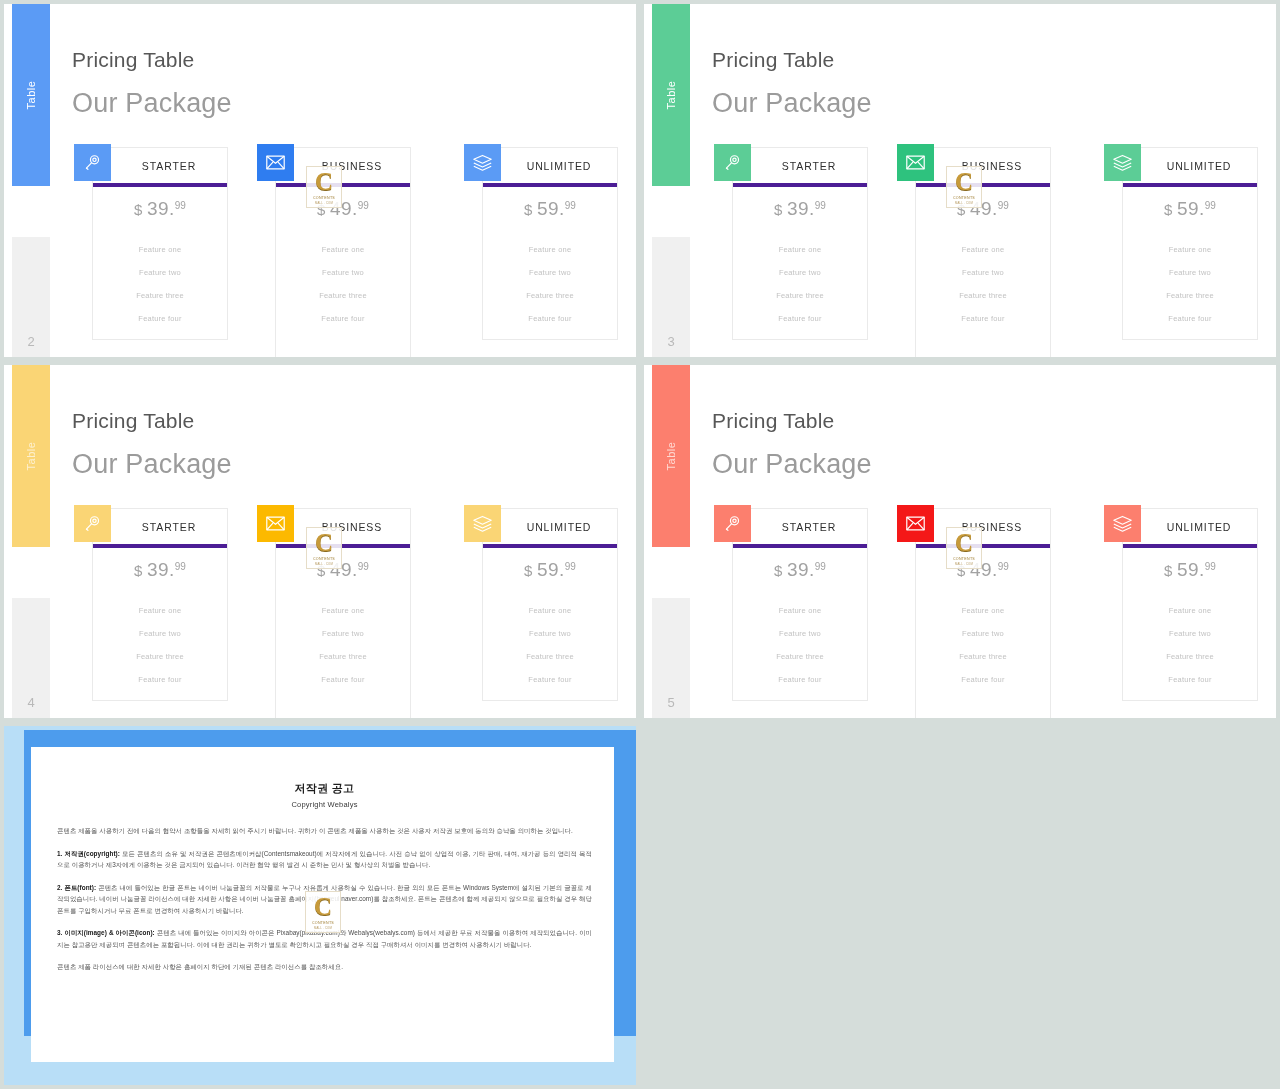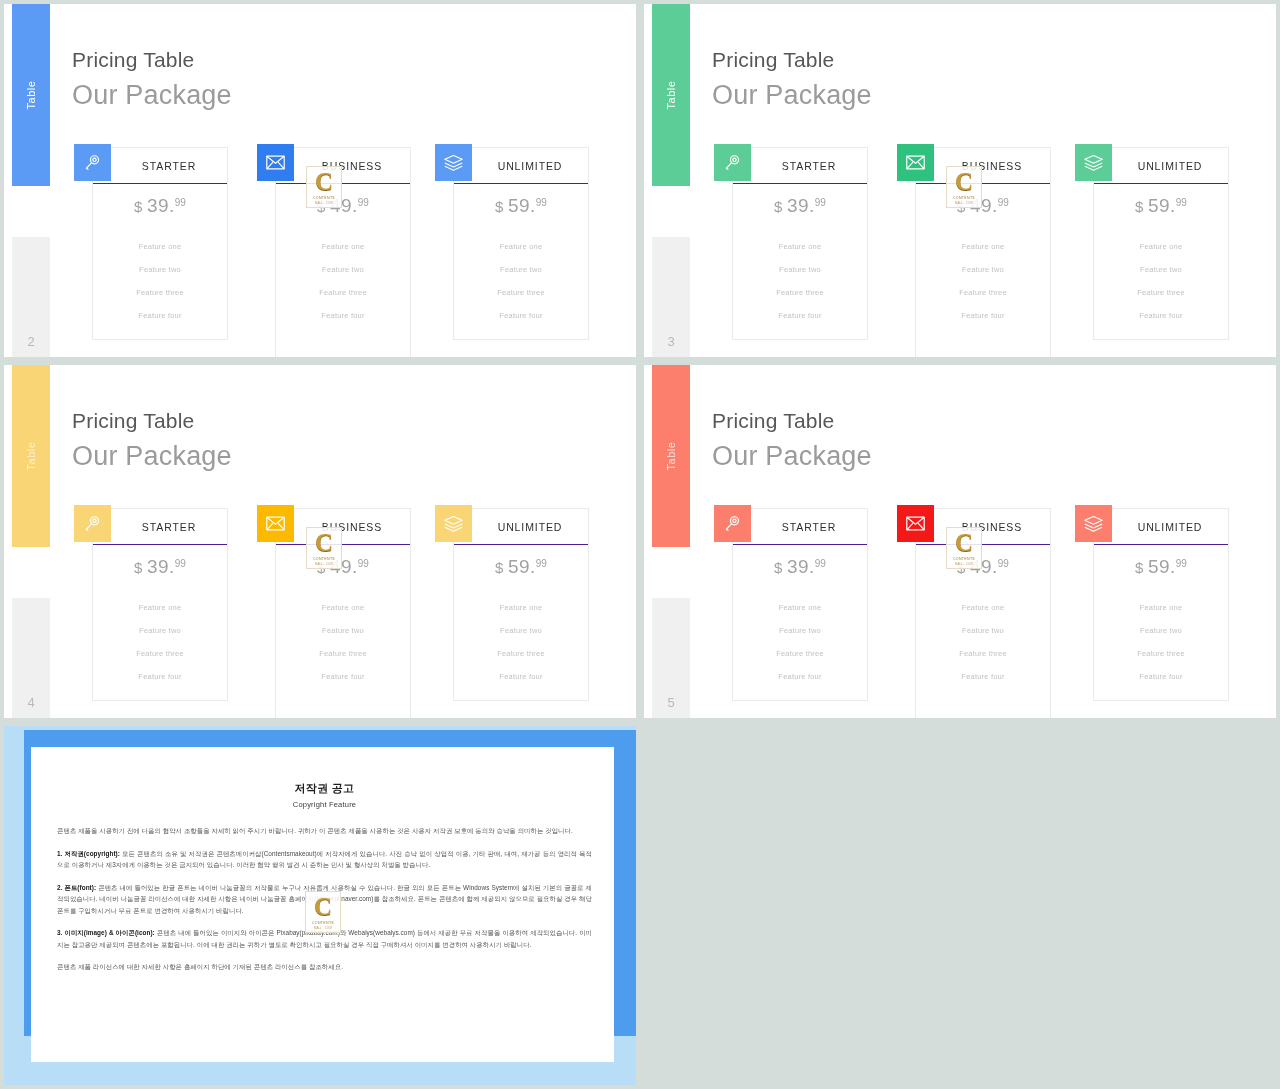--- a/index.html
+++ b/index.html
@@ -49,41 +49,41 @@
     position:absolute;left:0;bottom:8px;width:38px;text-align:center;
     font-size:13px;color:#b9b9b9;
   }
 
   
   .kicker{
     position:absolute;left:68px;top:44px;
     font-size:21px;color:#575757;font-weight:400;letter-spacing:.2px;
   }
   .headline{
-    position:absolute;left:68px;top:76px;
+    position:absolute;left:68px;top:84px;
     font-size:27px;color:#9b9b9b;font-weight:400;letter-spacing:.2px;
   }
 
   
   .cards{
     position:absolute;left:68px;top:143px;width:545px;height:196px;
   }
   .card{
     position:absolute;top:0;width:136px;height:193px;
     background:#ffffff;
     border:1px solid #eaeaea;
     box-sizing:border-box;
   }
   .card.c0{left:20px;}
   .card.c1{left:203px;}
-  .card.c2{left:381px;}
+  .card.c2{left:410px;}
   .card.c1{height:239px;}
 
   .card-head{
-    position:relative;height:35px;border-bottom:1px solid #4c1d95;
+    position:relative;height:35px;border-bottom:4px solid #4c1d95;
     display:flex;align-items:center;
   }
   .card-icon{
     position:absolute;left:-19px;top:-4px;
     width:37px;height:37px;
     display:flex;align-items:center;justify-content:center;
   }
   .card-icon svg{display:block;}
   .card-title{
     margin-left:30px;
@@ -480,21 +480,21 @@
           <div class="wm-t1">CONTENTS</div>
           <div class="wm-t2">MALL . COM</div>
         </div>
       </div>
     </div>
     <div class="copyslide">
       <div class="blueframe"></div>
     </div>
     <div class="copypaper">
       <div class="cp-title">저작권 공고</div>
-      <div class="cp-sub">Copyright Feature</div>
+      <div class="cp-sub">Copyright Webalys</div>
       <div class="cp-p first">콘텐츠 제품을 사용하기 전에 다음의 협약서 조항들을 자세히 읽어 주시기 바랍니다. 귀하가 이 콘텐츠 제품을 사용하는 것은 사용자 저작권 보호에 동의와 승낙을 의미하는 것입니다.</div>
       <div class="cp-p"><b>1. 저작권(copyright):</b> <span>모든 콘텐츠의 소유 및 저작권은 콘텐츠메이커샵(Contentsmakeout)에 저작자에게 있습니다. 사전 승낙 없이 상업적 이용, 기타 판매, 대여, 재가공 등의 영리적 목적으로 이용하거나 제3자에게 이용하는 것은 금지되어 있습니다. 이러한 협약 행위 발견 시 준하는 민사 및 형사상의 처벌을 받습니다.</span></div>
       <div class="cp-p"><b>2. 폰트(font):</b> <span>콘텐츠 내에 들어있는 한글 폰트는 네이버 나눔글꼴의 저작물로 누구나 자유롭게 사용하실 수 있습니다. 한글 외의 모든 폰트는 Windows System에 설치된 기본의 글꼴로 제작되었습니다. 네이버 나눔글꼴 라이선스에 대한 자세한 사항은 네이버 나눔글꼴 홈페이지(hangeul.naver.com)를 참조하세요. 폰트는 콘텐츠에 함께 제공되지 않으므로 필요하실 경우 해당 폰트를 구입하시거나 무료 폰트로 변경하여 사용하시기 바랍니다.</span></div>
       <div class="cp-p"><b>3. 이미지(image) &amp; 아이콘(icon):</b> <span>콘텐츠 내에 들어있는 이미지와 아이콘은 Pixabay(pixabay.com)와 Webalys(webalys.com) 등에서 제공한 무료 저작물을 이용하여 제작되었습니다. 이미지는 참고용만 제공되며 콘텐츠에는 포함됩니다. 이에 대한 권리는 귀하가 별도로 확인하시고 필요하실 경우 직접 구매하셔서 이미지를 변경하여 사용하시기 바랍니다.</span></div>
       <div class="cp-p">콘텐츠 제품 라이선스에 대한 자세한 사항은 홈페이지 하단에 기재된 콘텐츠 라이선스를 참조하세요.</div>
       <div class="watermark ">
         <div class="wm-c">C</div>
         <div class="wm-t1">CONTENTS</div>
         <div class="wm-t2">MALL . COM</div>
       </div>

